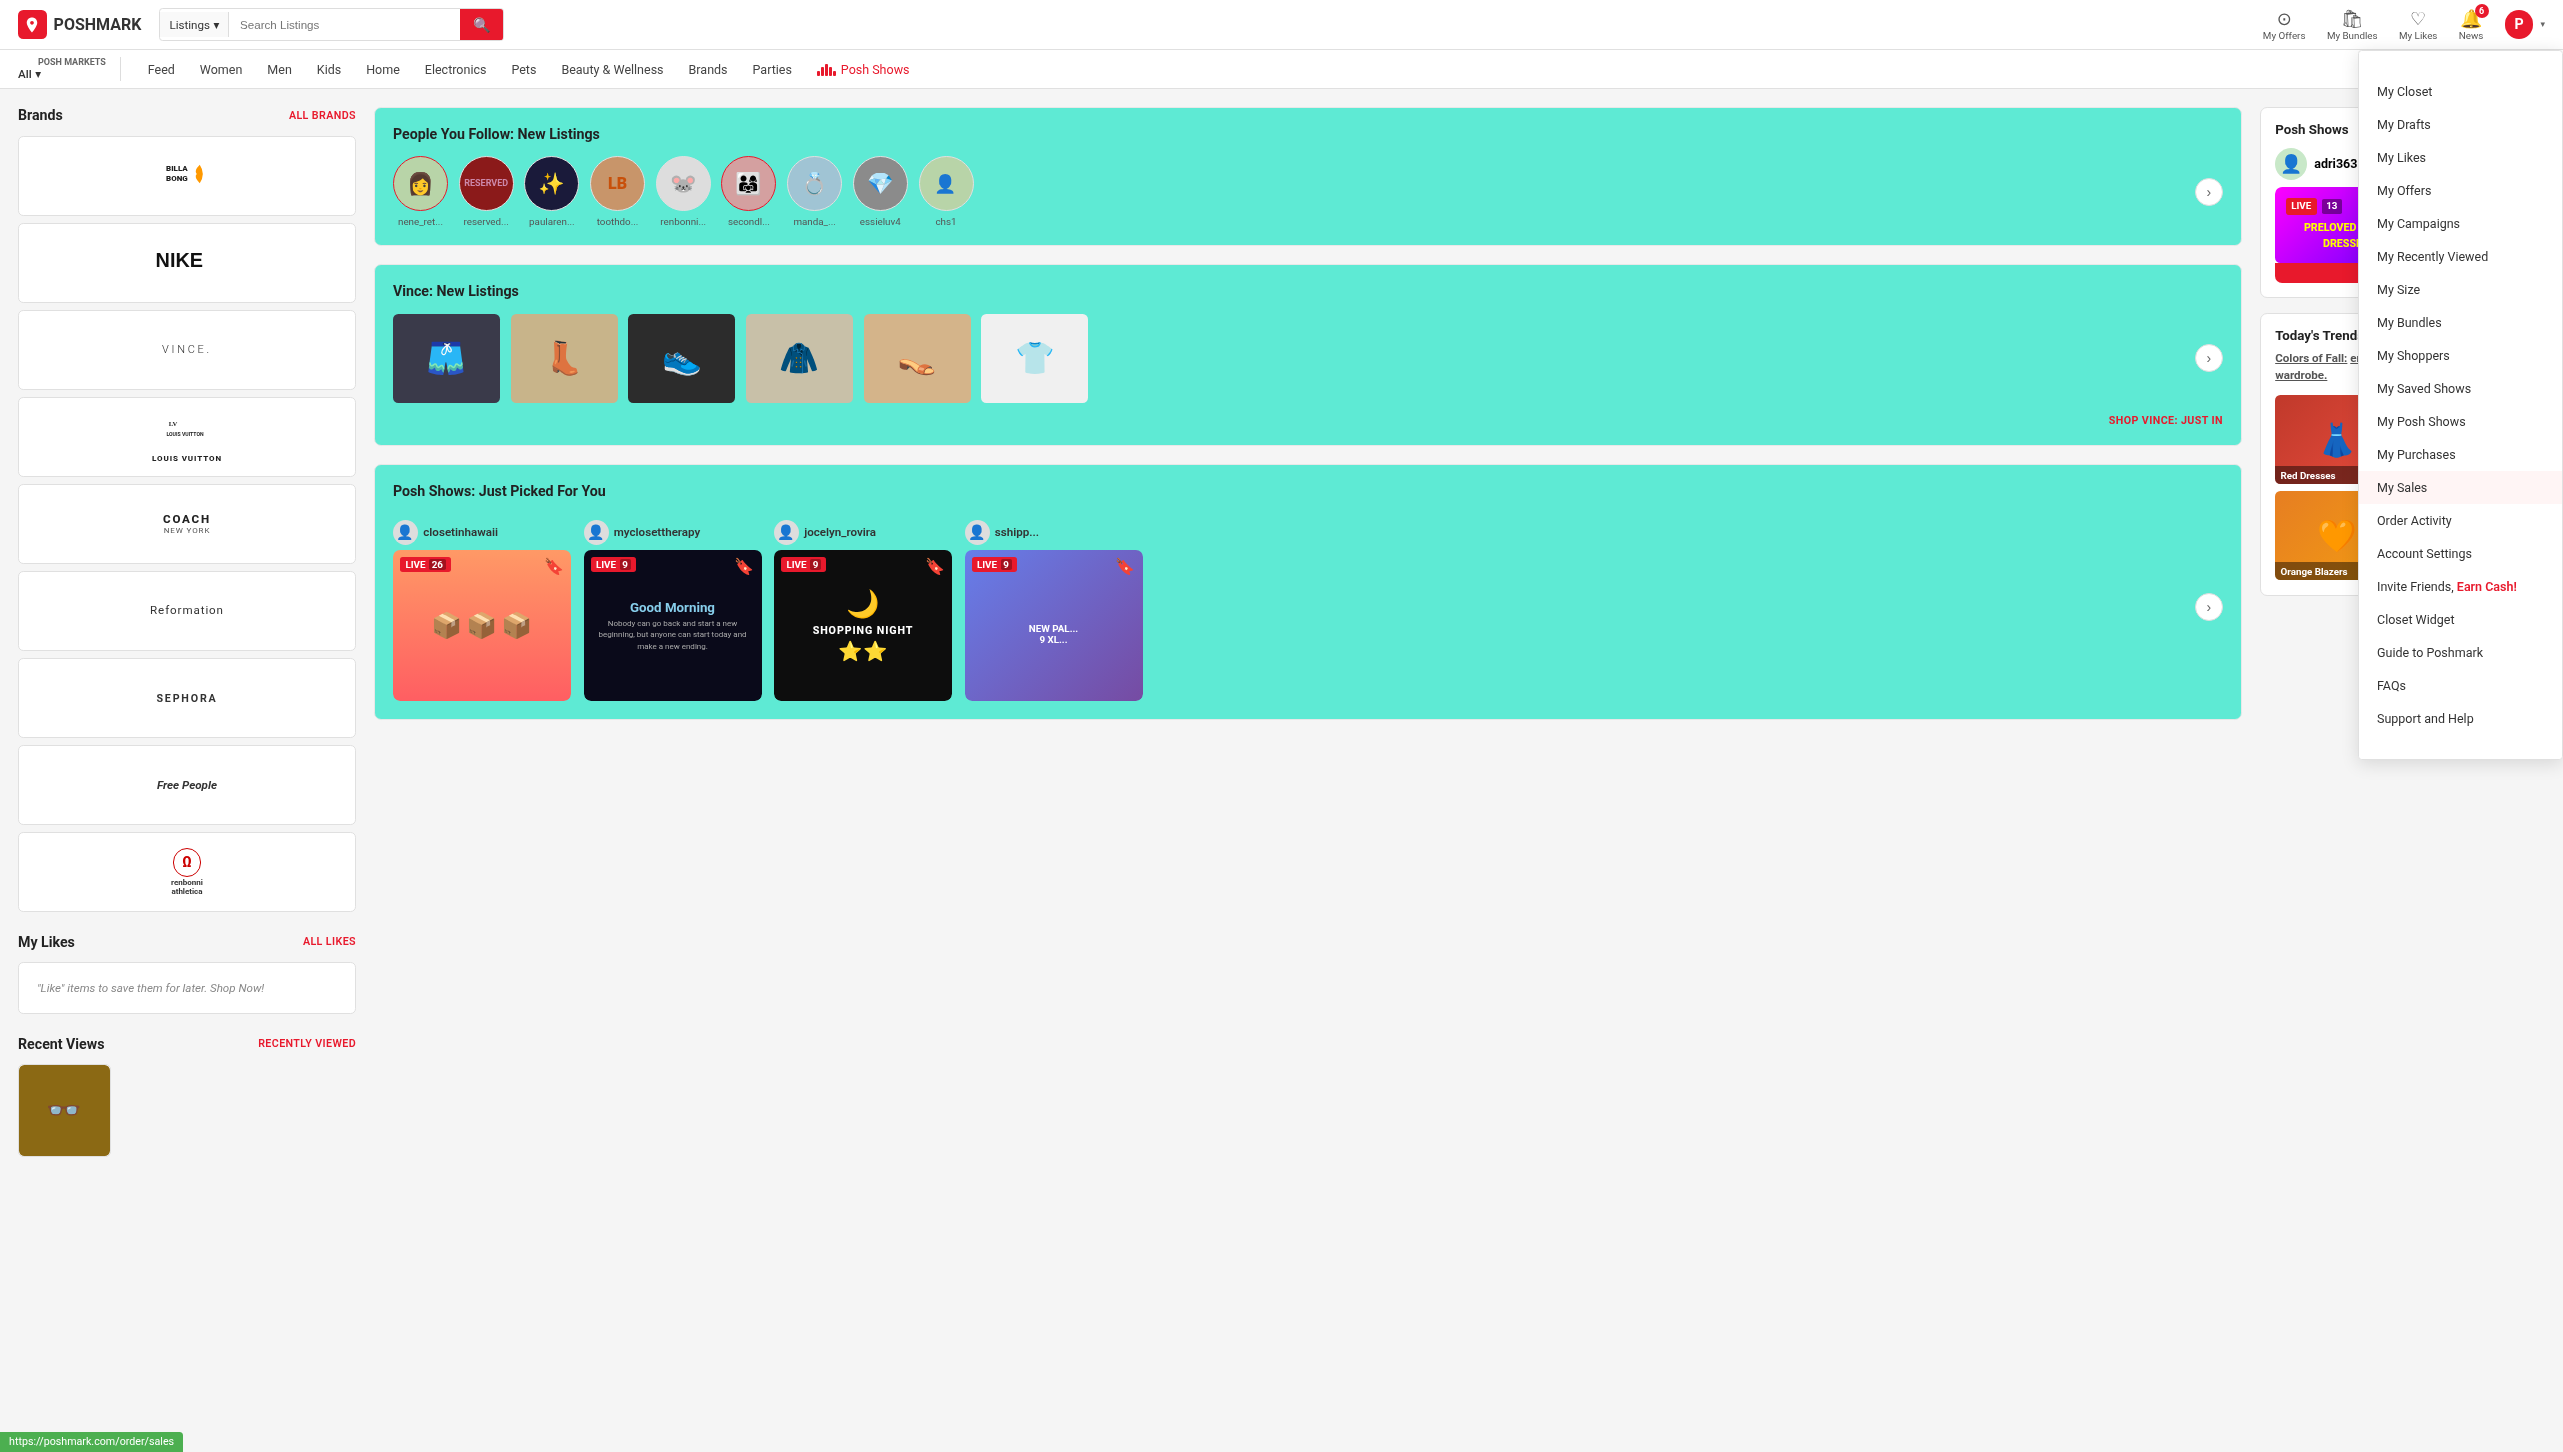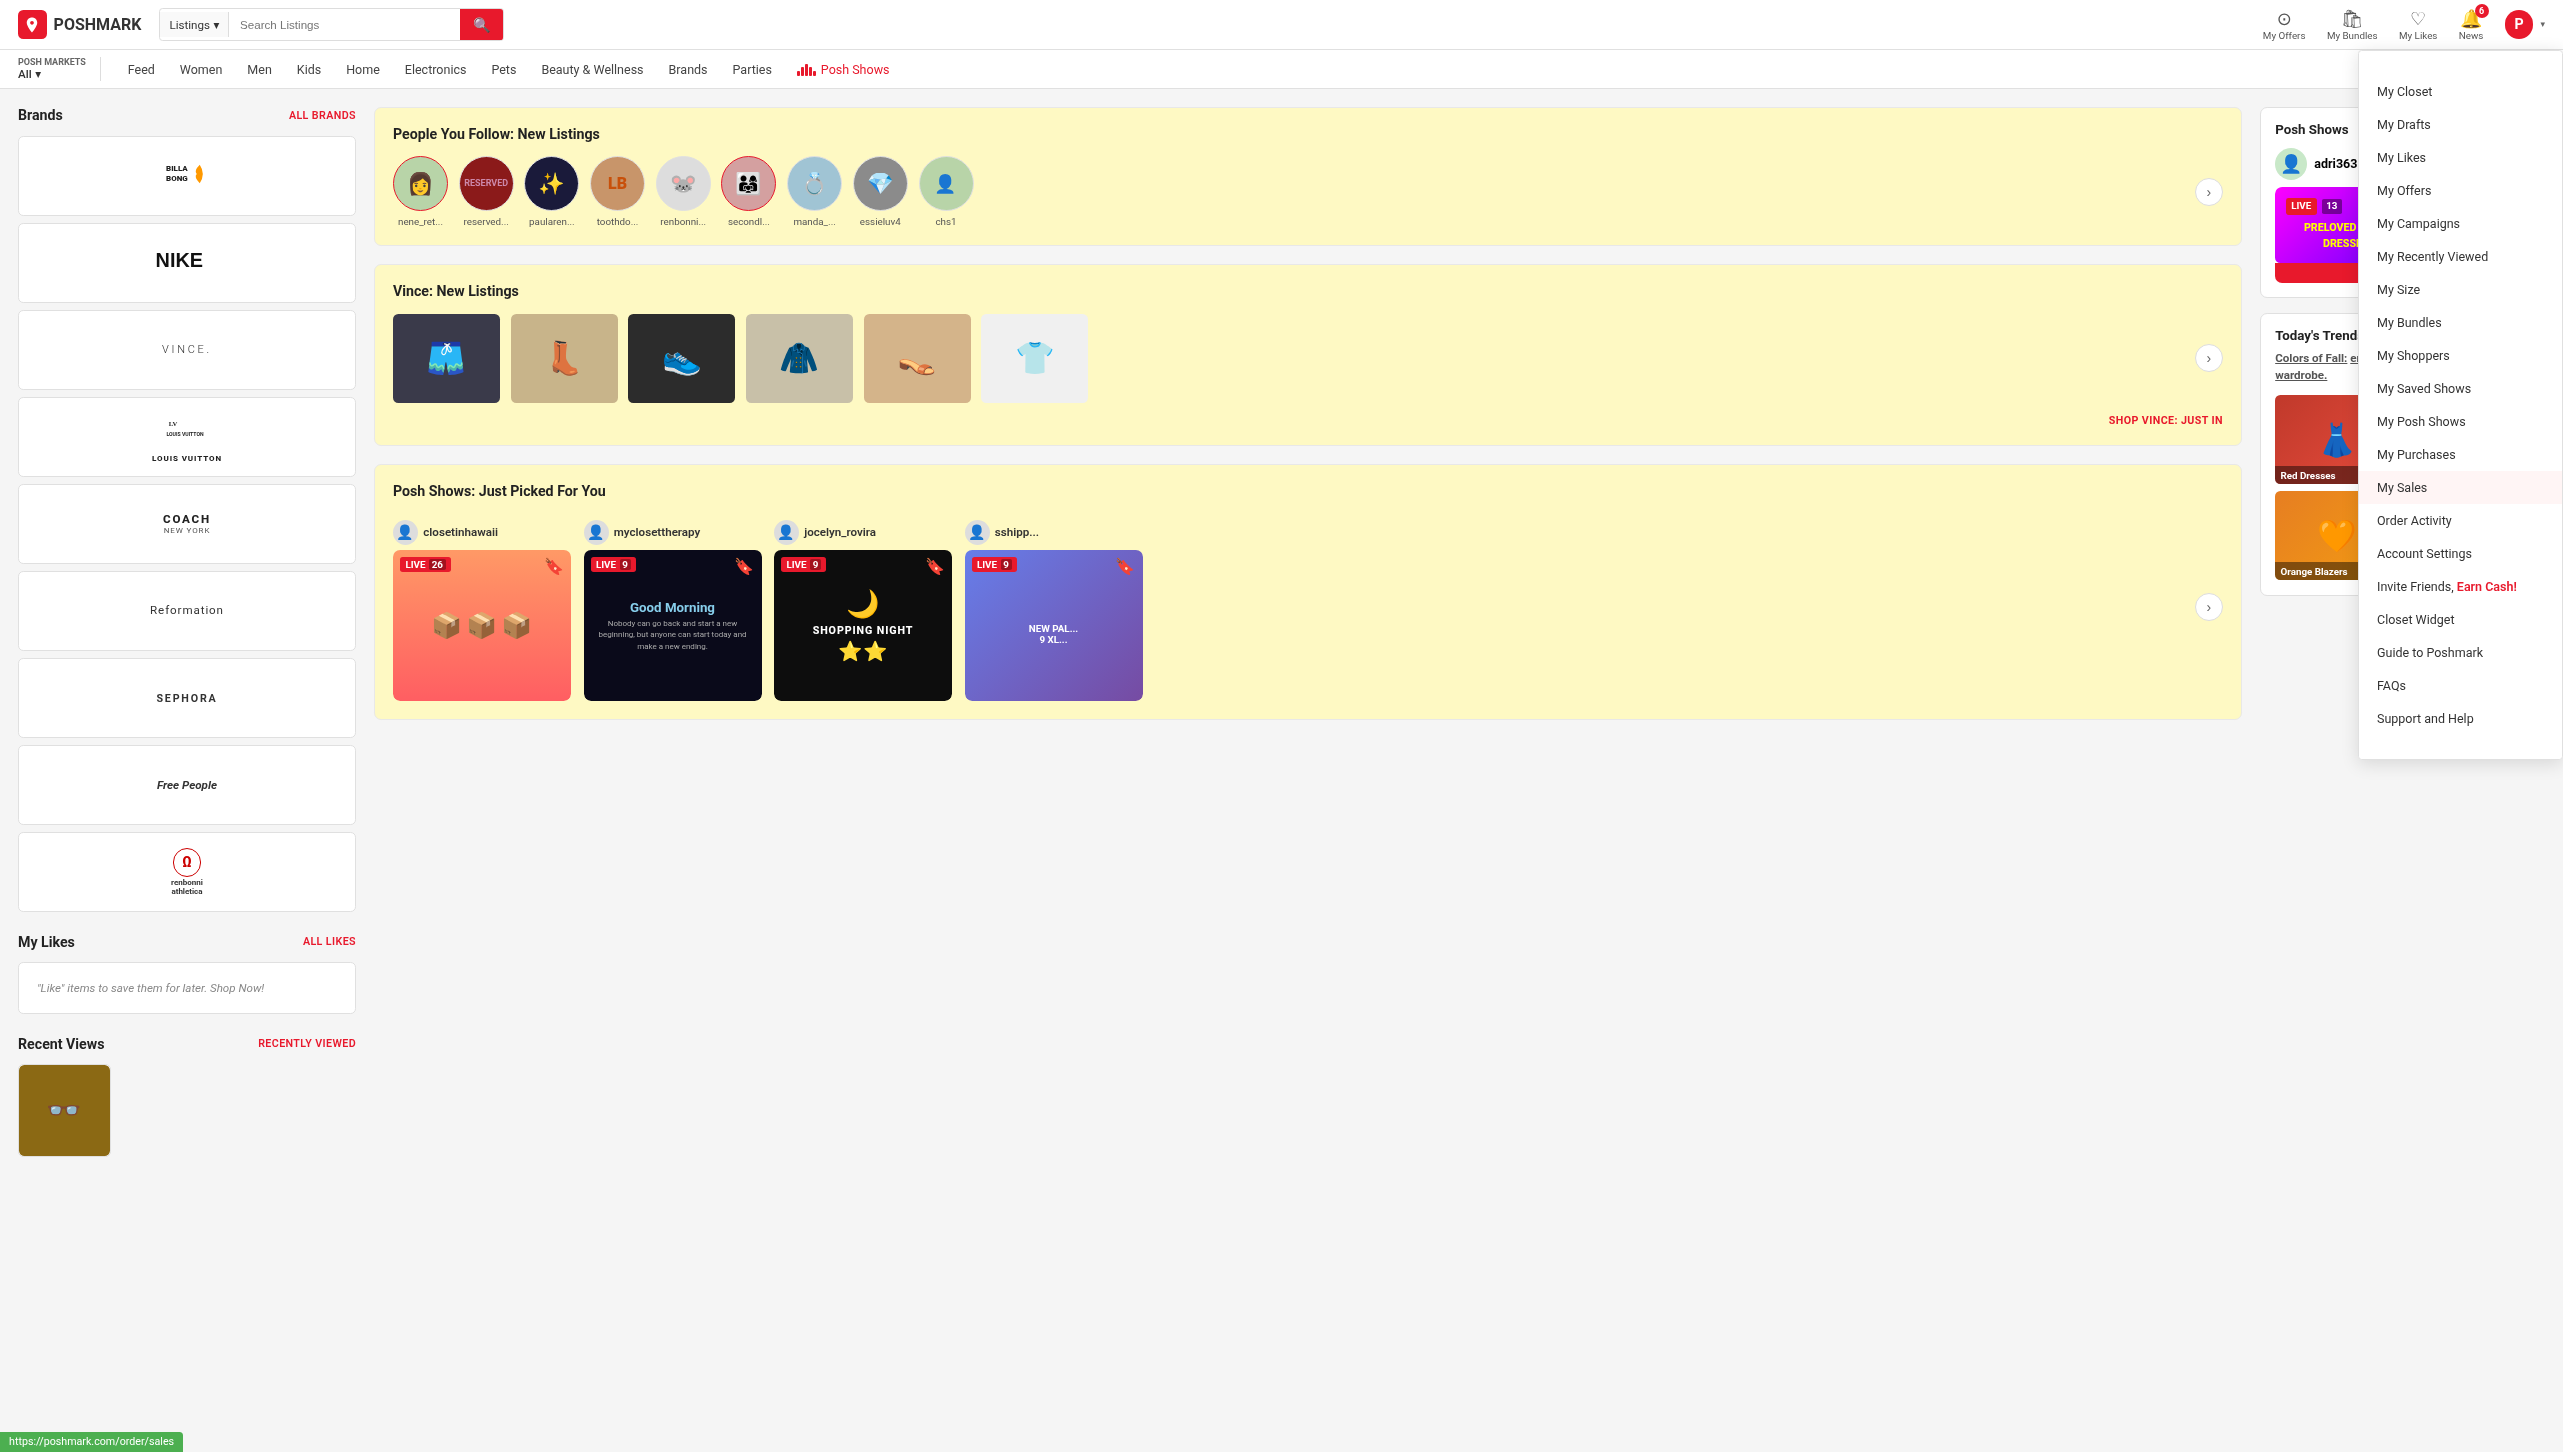--- a/index.html
+++ b/index.html
@@ -17,21 +17,21 @@
     .header-icons { display: flex; align-items: center; gap: 21.4px; }
     .header-icon-item { display: flex; flex-direction: column; align-items: center; cursor: pointer; font-size: 9.8px; color: #555; position: relative; }
     .header-icon-item .icon-svg { font-size: 18px; margin-bottom: 1.8px; }
     .badge { position: absolute; top: -3.6px; right: -5.3px; background: #e8192c; color: white; border-radius: 50%; width: 14.2px; height: 14.2px; font-size: 9px; display: flex; align-items: center; justify-content: center; font-weight: bold; }
     .user-avatar { width: 28.5px; height: 28.5px; background: #e8192c; border-radius: 50%; color: white; display: flex; align-items: center; justify-content: center; font-weight: bold; font-size: 14.2px; cursor: pointer; }
     .chevron-down { font-size: 9px; color: #666; margin-left: 3.6px; cursor: pointer; }
 
     
     .nav { background: white; border-bottom: 0.9px solid #e0e0e0; padding: 0 18px; display: flex; align-items: center; height: 39px; gap: 0; }
     .posh-markets { display: flex; flex-direction: column; font-size: 9px; color: #999; padding-right: 14.2px; border-right: 0.9px solid #ddd; margin-right: 14.2px; cursor: pointer; }
-    .posh-markets-label { font-weight: 700; font-size: 9px; color: #666; text-transform: uppercase; }
+    .posh-markets-label { font-weight: 700; font-size: 9px; color: #666; text-transform: uppercase; margin-left: 20px; }
     .posh-markets-val { display: flex; align-items: center; gap: 3.6px; font-size: 11.6px; color: #333; font-weight: 500; }
     .nav-link { padding: 0 12.5px; font-size: 12.5px; color: #444; cursor: pointer; height: 39px; display: flex; align-items: center; text-decoration: none; white-space: nowrap; }
     .nav-link.posh-shows { color: #e8192c; display: flex; align-items: center; gap: 5.3px; }
     .how-it-works { margin-left: auto; font-size: 10.7px; color: #666; cursor: pointer; }
 
     
     .main { display: flex; padding: 18px; gap: 18px; max-width: 100%; }
 
     
     .left-sidebar { width: 338px; flex-shrink: 0; }
@@ -52,21 +52,21 @@
     
     .my-likes-section { margin-bottom: 21.4px; }
     .likes-placeholder { background: white; border: 0.9px solid #e0e0e0; border-radius: 5.3px; padding: 18px; color: #888; font-size: 11.6px; font-style: italic; }
 
     
     .recent-views-section { }
     .recent-item { background: white; border: 0.9px solid #e0e0e0; border-radius: 5.3px; width: 93px; height: 93px; display: flex; align-items: center; justify-content: center; overflow: hidden; }
 
     
     .center-content { flex: 1; min-width: 0; }
-    .content-section { background: #fef9c3; border-radius: 7.1px; padding: 18px; margin-bottom: 18px; border: 0.9px solid #e8e8e8; }
+    .content-section { background: #5eead4; border-radius: 7.1px; padding: 18px; margin-bottom: 18px; border: 0.9px solid #e8e8e8; }
     .content-section-title { font-size: 14.2px; font-weight: 700; color: #222; margin-bottom: 14.2px; }
     .avatars-row { display: flex; align-items: center; gap: 10.7px; overflow: hidden; }
     .avatar-item { display: flex; flex-direction: column; align-items: center; gap: 5.3px; cursor: pointer; }
     .avatar-circle { width: 55px; height: 55px; border-radius: 50%; background: #ddd; overflow: hidden; display: flex; align-items: center; justify-content: center; border: 1.8px solid #e0e0e0; }
     .avatar-circle.pink { border: 1.8px solid #e8192c; }
     .avatar-label { font-size: 9.8px; color: #555; text-align: center; max-width: 62px; overflow: hidden; text-overflow: ellipsis; white-space: nowrap; }
     .next-btn { background: white; border: 0.9px solid #ddd; border-radius: 50%; width: 28.5px; height: 28.5px; display: flex; align-items: center; justify-content: center; cursor: pointer; font-size: 14.2px; color: #666; flex-shrink: 0; margin-left: auto; }
 
     
     .listings-row { display: flex; gap: 10.7px; align-items: center; overflow: hidden; }

